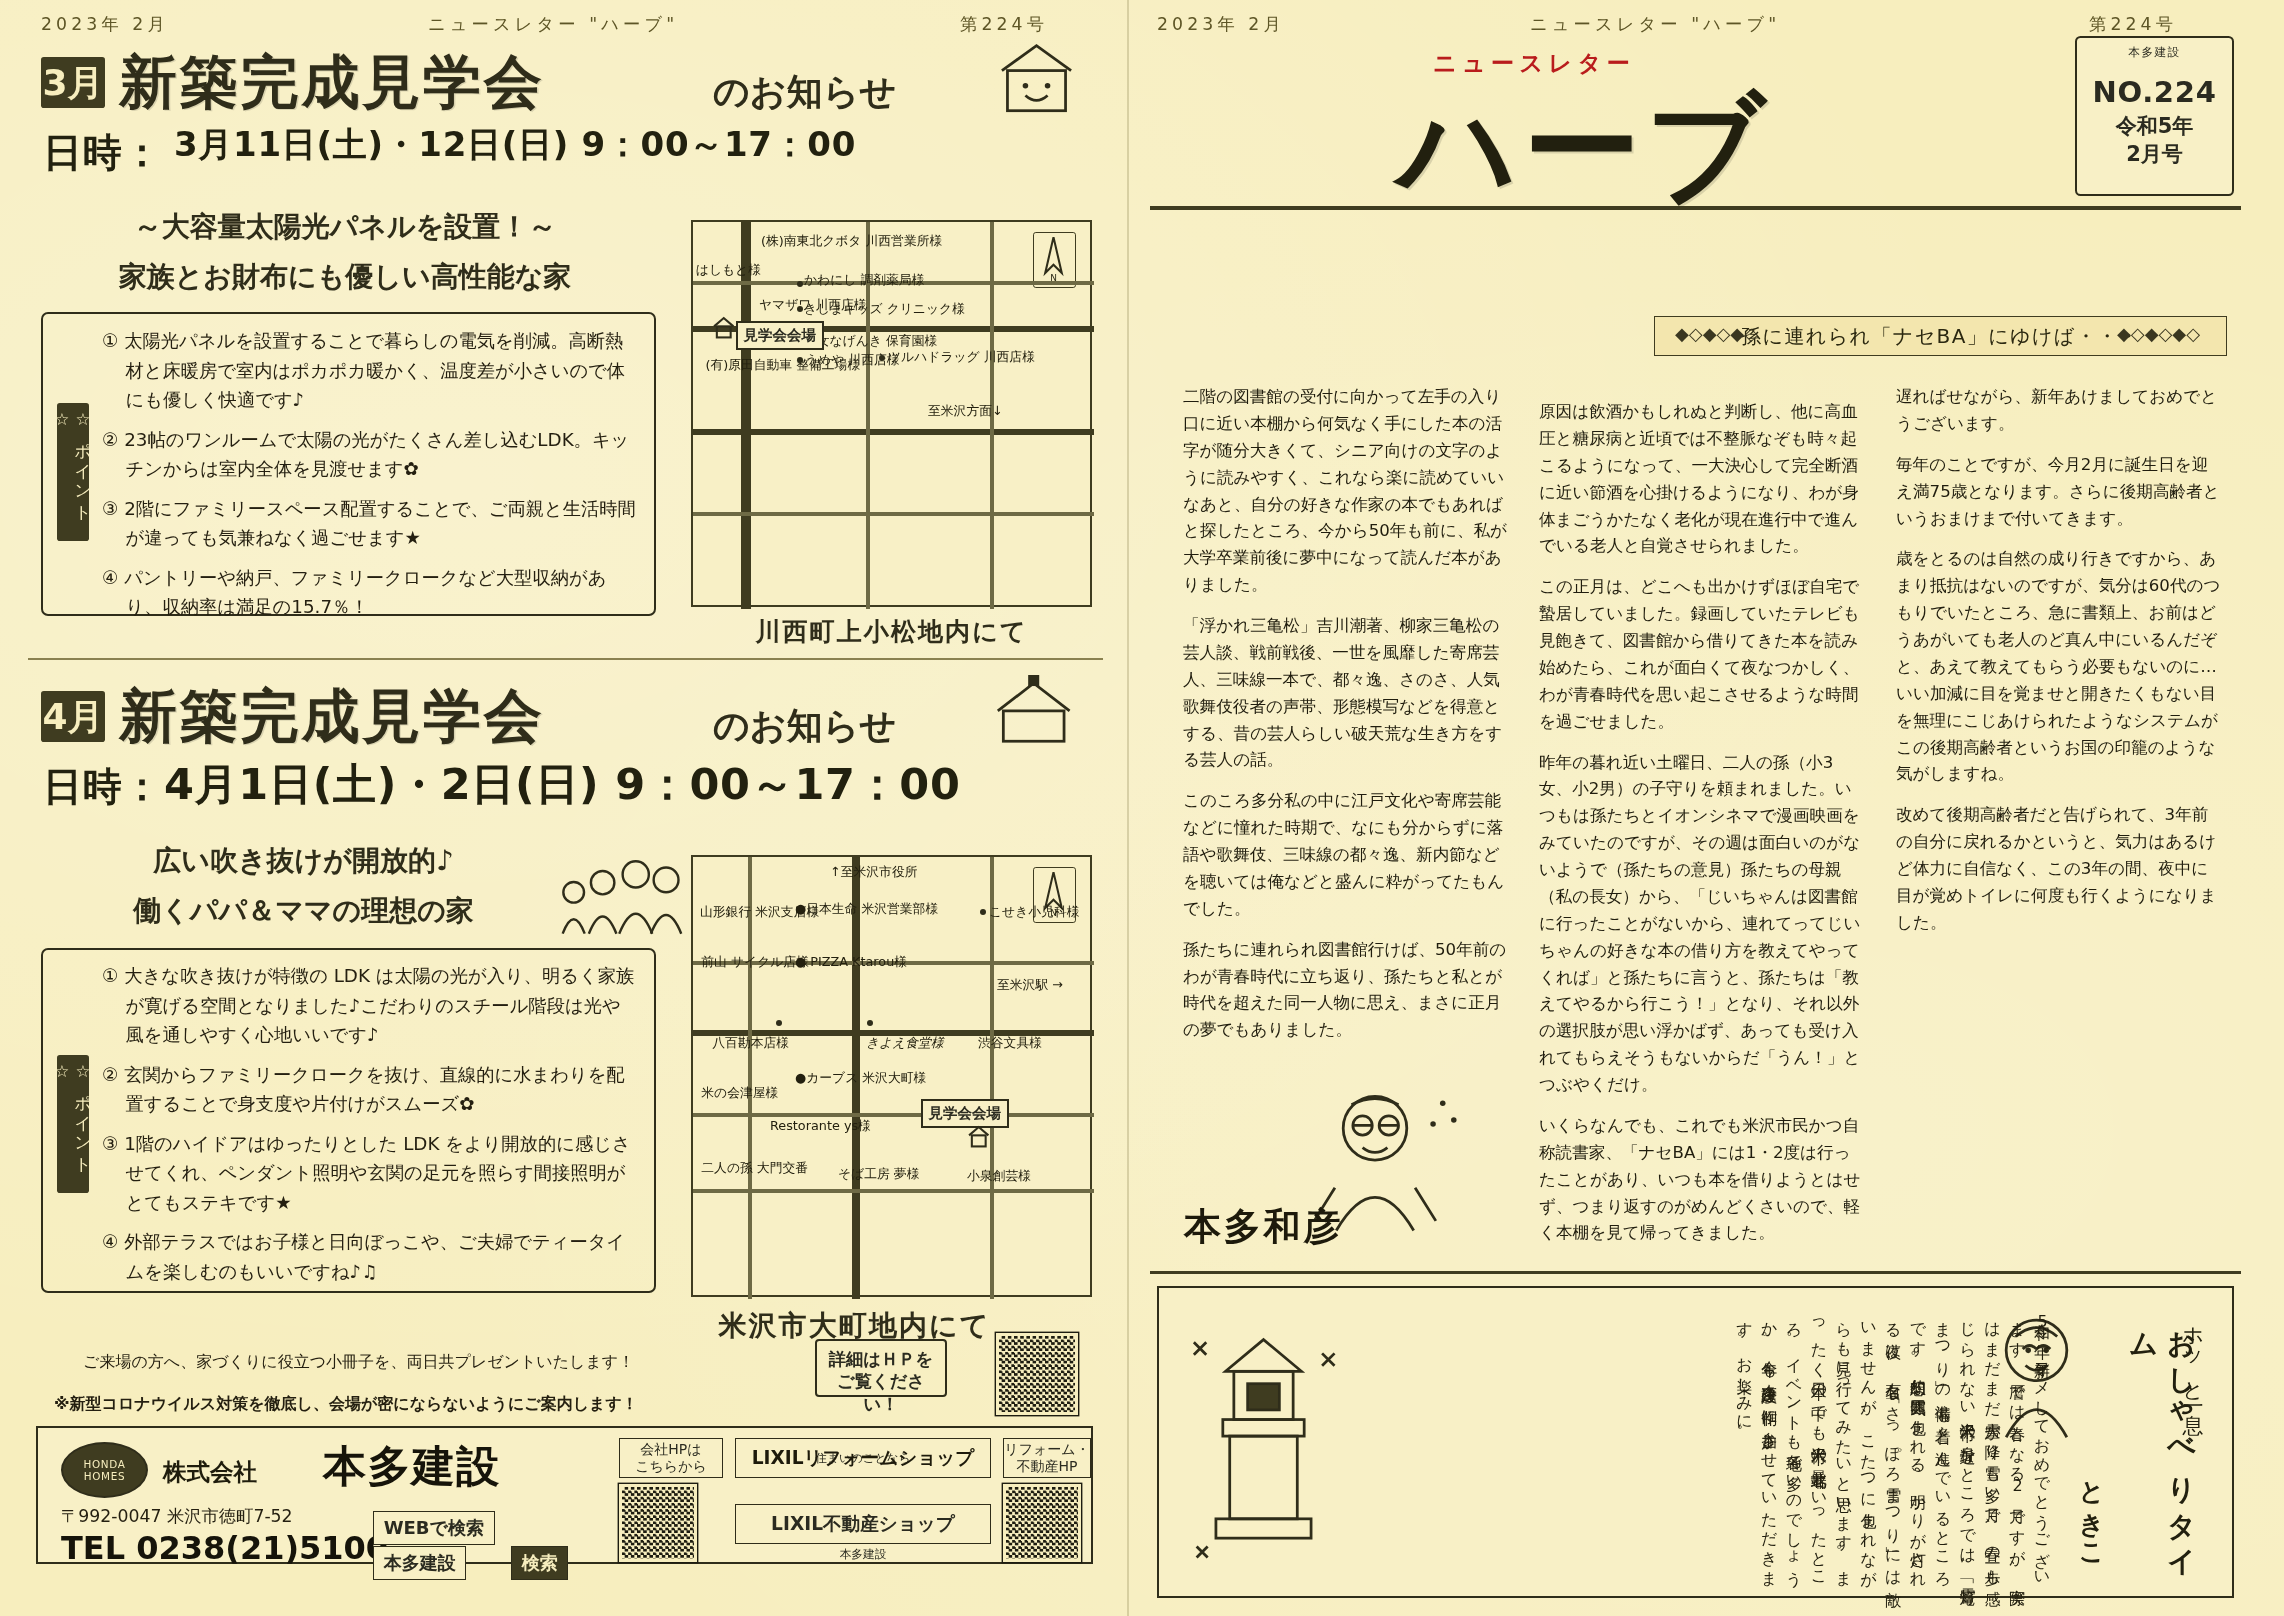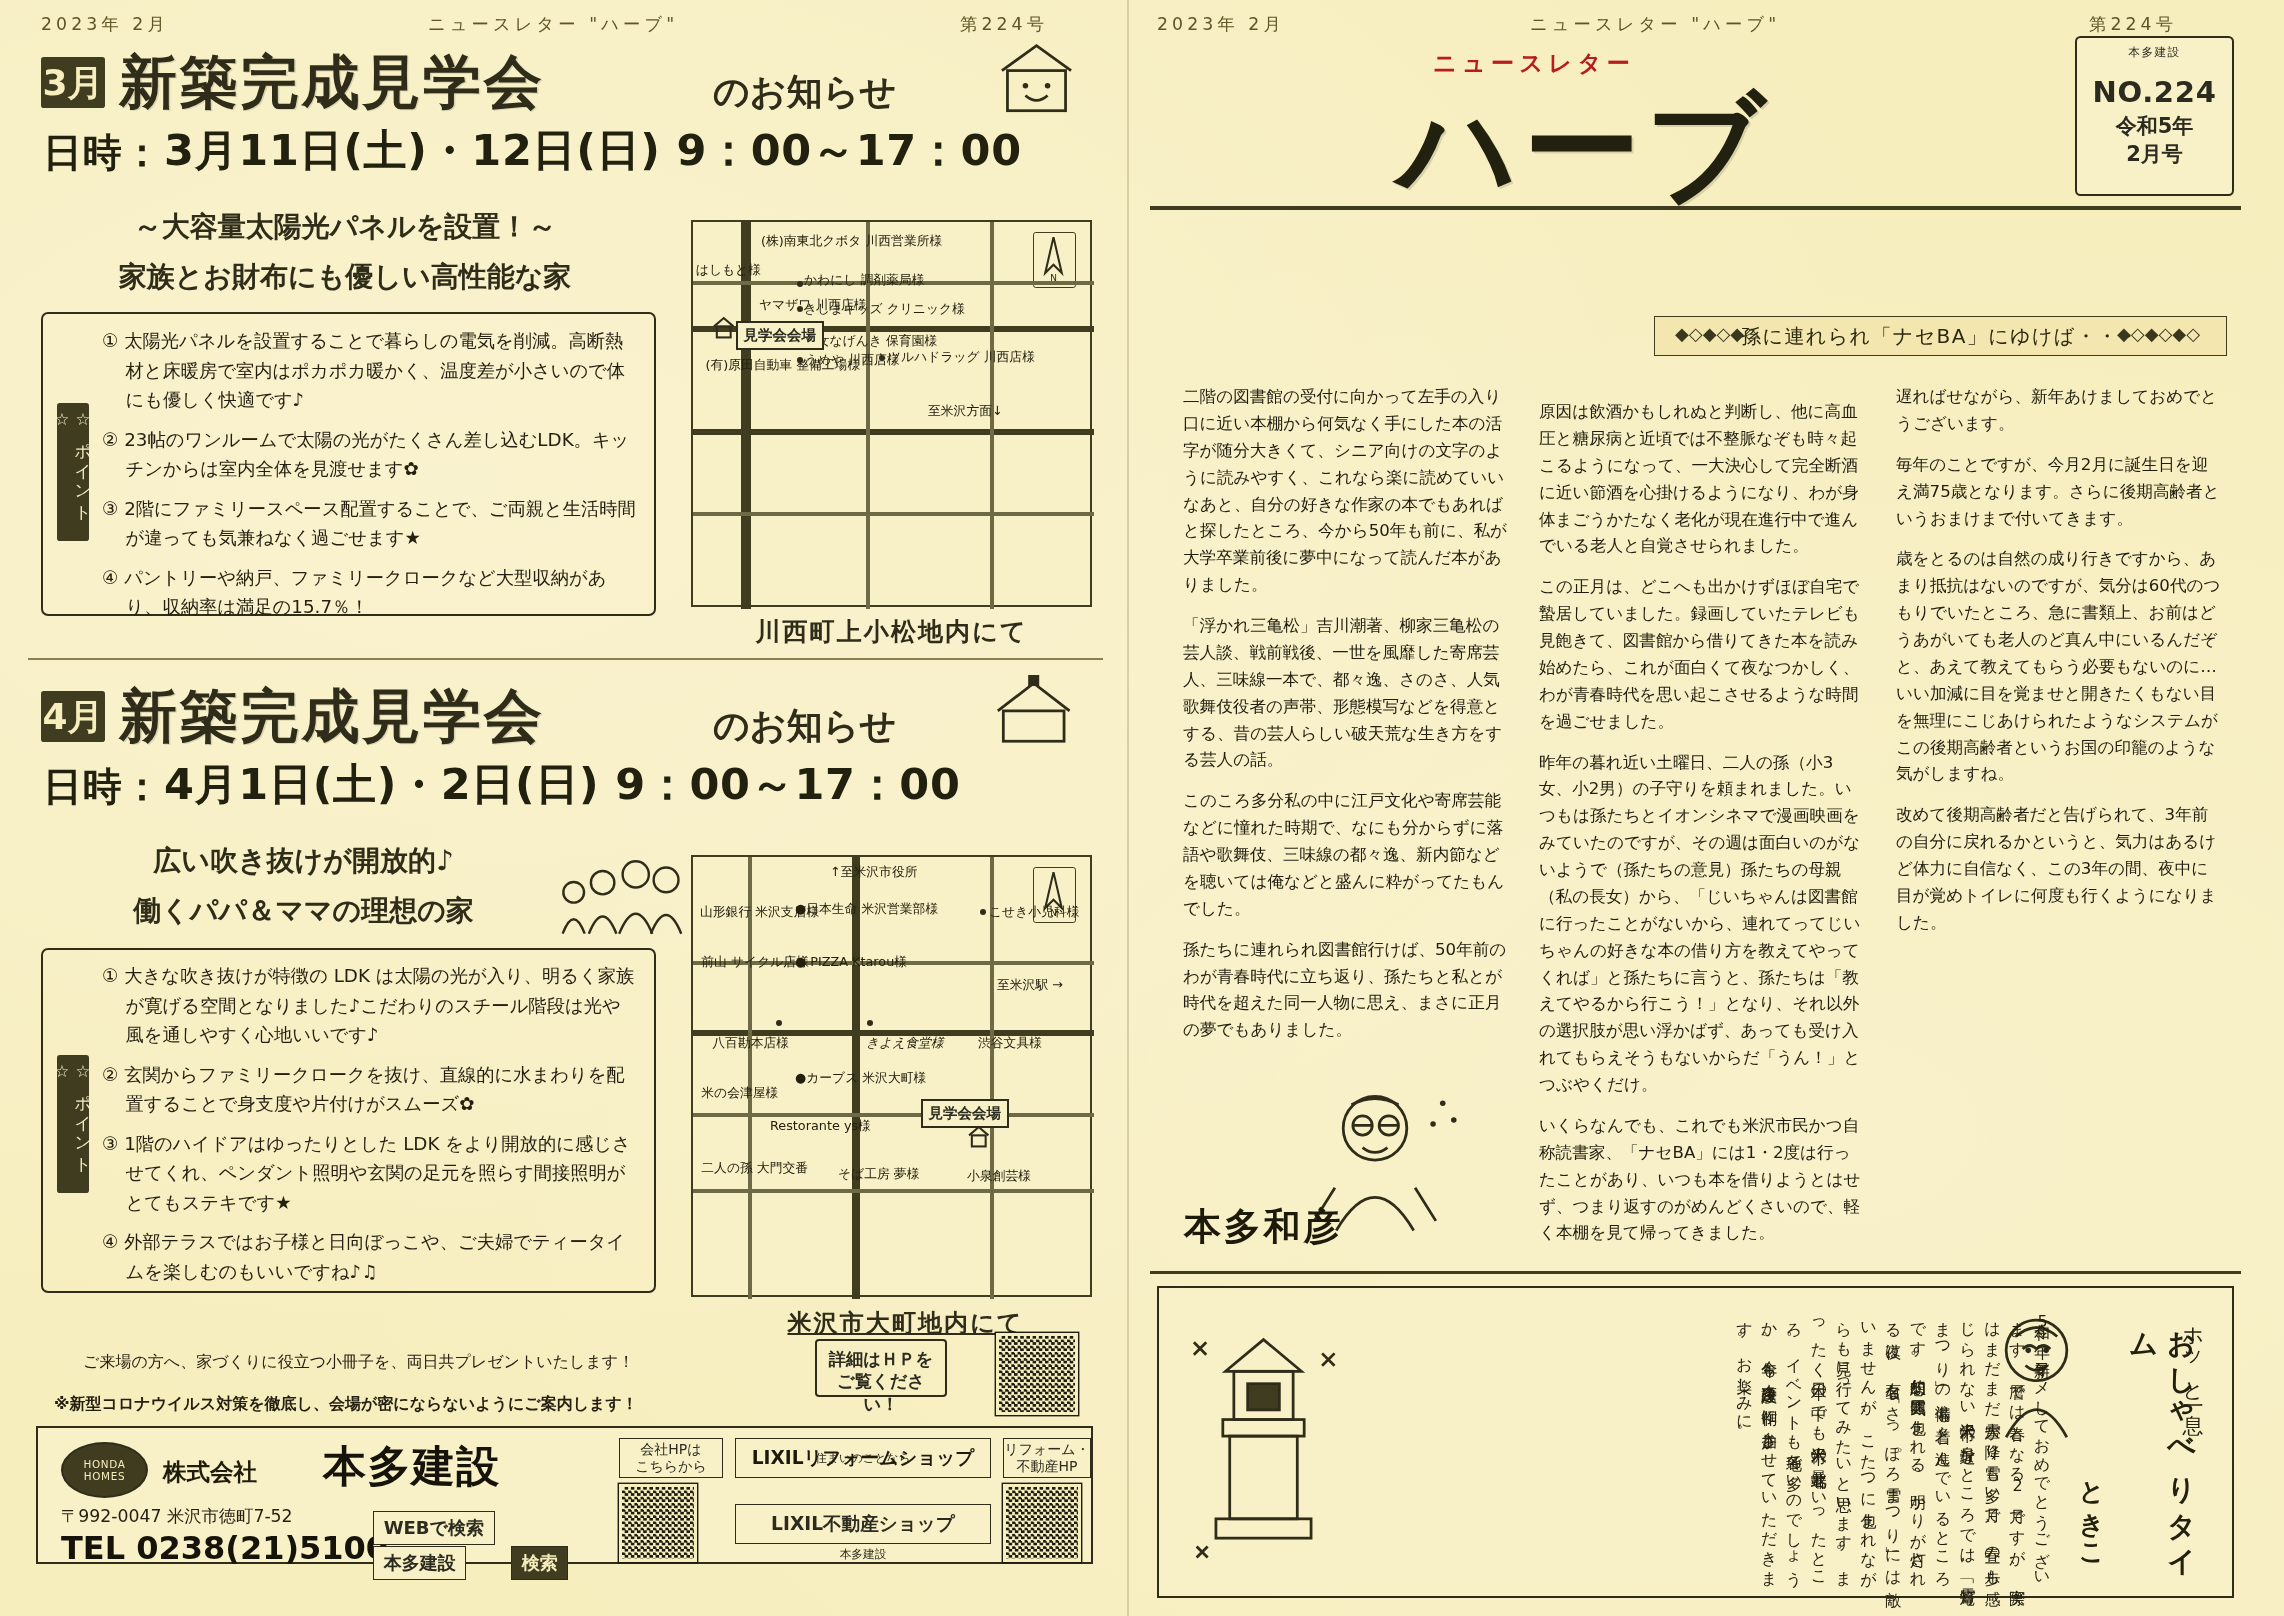--- a/index.html
+++ b/index.html
@@ -107,21 +107,21 @@
       <svg width="83" height="75" viewBox="0 0 120 108">
         <path d="M10 44 L60 8 L110 44" fill="none" stroke="#2f2d1a" stroke-width="4"></path>
         <rect x="18" y="44" width="84" height="58" fill="none" stroke="#2f2d1a" stroke-width="4"></rect>
         <circle cx="44" cy="66" r="4" fill="#2f2d1a"></circle>
         <circle cx="76" cy="66" r="4" fill="#2f2d1a"></circle>
         <path d="M44 80 Q60 94 76 80" fill="none" stroke="#2f2d1a" stroke-width="4"></path>
       </svg>
     </div>
 
     <div class="datetxt box" style="left:43px;top:126px;">日時：</div>
-    <div class="datetxt box" style="left:164px;top:122px;font-size:43px;">3月11日(土)・12日(日) 9：00～17：00</div>
+    <div class="datetxt box" style="left:174px;top:122px;font-size:34px;">3月11日(土)・12日(日) 9：00～17：00</div>
 
     <div class="catch box" style="left:41px;top:207px;width:608px;">～大容量太陽光パネルを設置！～</div>
     <div class="catch box" style="left:41px;top:257px;width:608px;">家族とお財布にも優しい高性能な家</div>
 
     <div class="box" style="left:41px;top:312px;width:615px;height:304px;border:2.1px solid #2f2d1a;border-radius:7px;"></div>
     <div class="pointbar" style="left:57px;top:403px;height:138px;">☆ポイント☆</div>
     <ul class="plist" style="left:102px;top:326px;width:536px;margin:0;padding:0;">
       <li>① 太陽光パネルを設置することで暮らしの電気を削減。高断熱材と床暖房で室内はポカポカ暖かく、温度差が小さいので体にも優しく快適です♪</li>
       <li>② 23帖のワンルームで太陽の光がたくさん差し込むLDK。キッチンからは室内全体を見渡せます✿</li>
       <li>③ 2階にファミリースペース配置することで、ご両親と生活時間が違っても気兼ねなく過ごせます★</li>
@@ -247,21 +247,21 @@
       <div class="mlabel" style="left:274px;top:311px;">小泉創芸様</div>
 
       <div class="venue" style="left:228px;top:242px;">見学会会場</div>
       <div class="box" style="left:274px;top:268px;">
         <svg width="23.5" height="23.5" viewBox="0 0 34 34">
             <path d="M3 15 L17 3 L31 15" fill="none" stroke="#2f2d1a" stroke-width="3"></path>
             <rect x="7" y="15" width="20" height="16" fill="none" stroke="#2f2d1a" stroke-width="3"></rect>
           </svg>
       </div>
     </div>
-    <div class="mapcap" style="left:705px;top:1307px;width:401px;font-size:24px;text-decoration:underline;">米沢市大町地内にて</div>
+    <div class="mapcap" style="left:654px;top:1307px;width:401px;font-size:28px;">米沢市大町地内にて</div>
 
     <div class="note" style="left:83px;top:1352px;">ご来場の方へ、家づくりに役立つ小冊子を、両日共プレゼントいたします！</div>
     <div class="note" style="left:54px;top:1394px;font-weight:bold;">※新型コロナウイルス対策を徹底し、会場が密にならないようにご案内します！</div>
 
     <div class="hpbox" style="left:815px;top:1339px;width:132px;height:58px;white-space:pre-line;">詳細はＨＰを
 ご覧ください！</div>
     <div class="qr" style="left:996px;top:1333px;width:76px;height:76px;"></div>
 
     <div class="footer"></div>
     <div class="logo-oval" style="left:61px;top:1442px;width:83px;height:52px;">HONDA HOMES</div>

